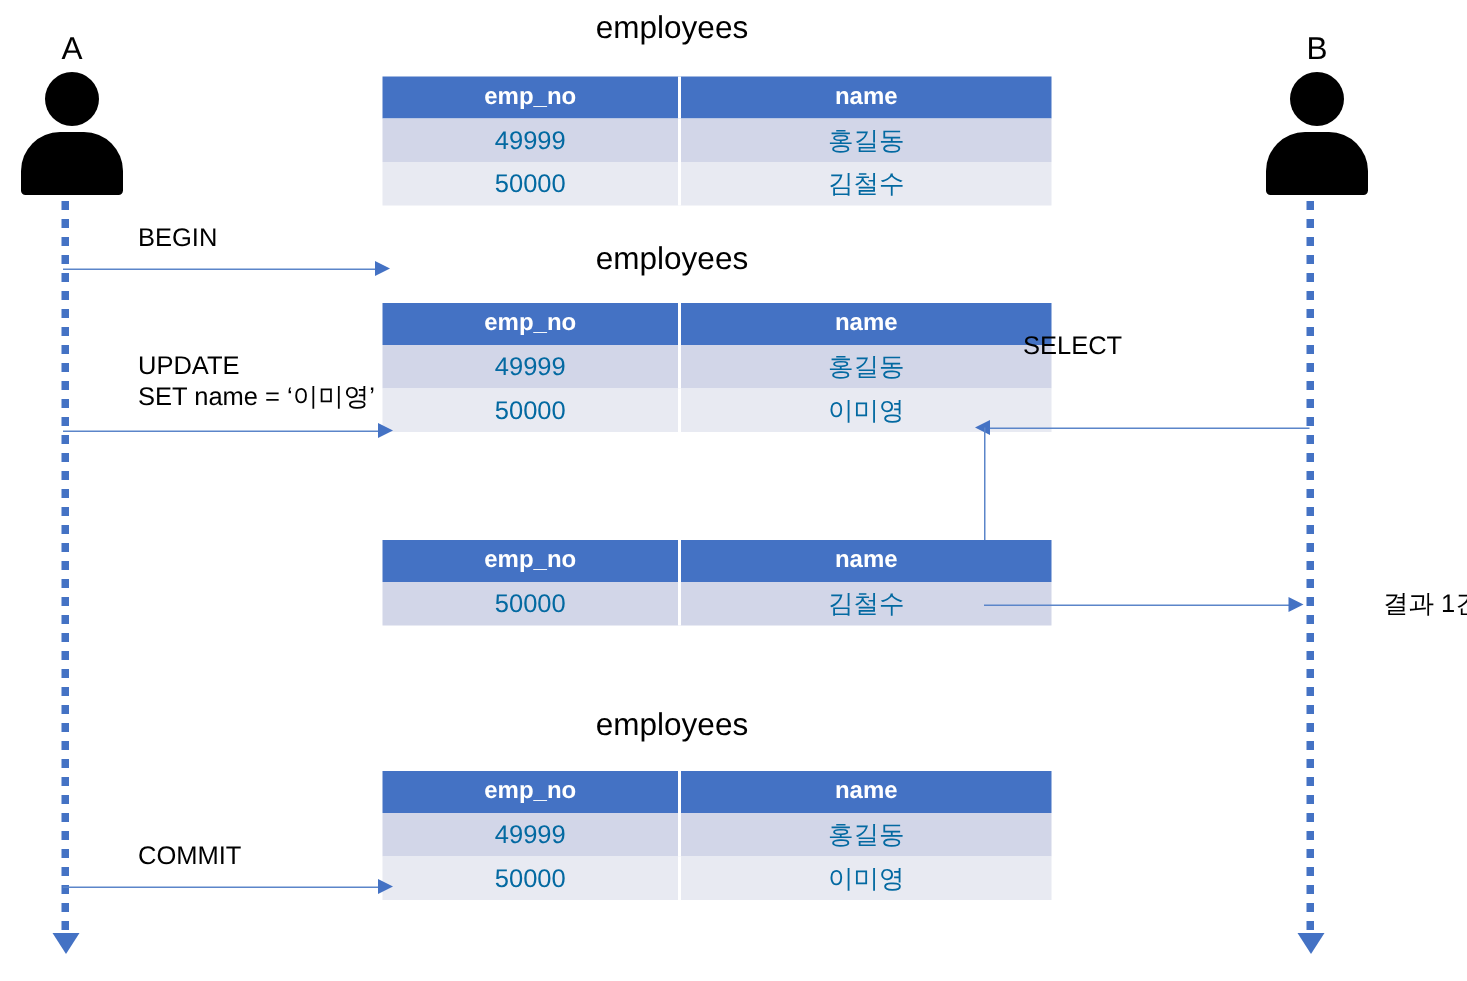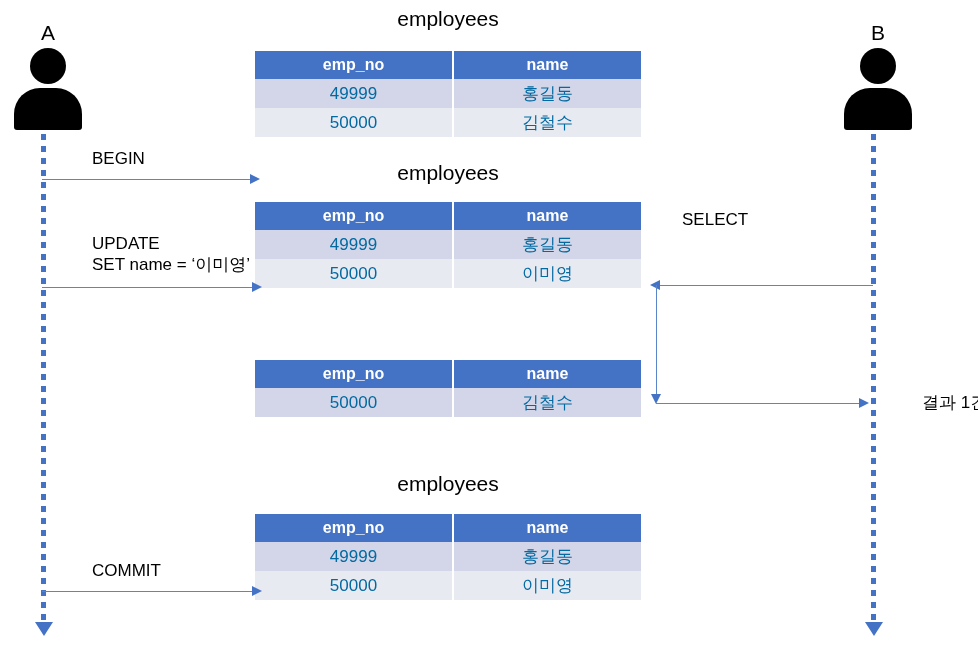--- a/index.html
+++ b/index.html
@@ -120,21 +120,21 @@
   .tbl-title {
     position: absolute;
     font-size: 21px;
     line-height: 1;
     color: #000000;
     text-align: center;
     width: 386px;
   }
   .tbl {
     position: absolute;
-    width: 386px;
+    width: 446px;
     border-collapse: collapse;
     table-layout: fixed;
   }
   .tbl th {
     background: #4472C4;
     color: #ffffff;
     font-size: 16px;
     font-weight: bold;
     height: 28px;
     text-align: center;
@@ -219,21 +219,21 @@
         <td>이미영</td>
       </tr>
     </tbody>
   </table>
 
   <div class="msg-text" style="left:56px; top:233px;">UPDATE</div>
   <div class="msg-text" style="left:56px; top:254px;">SET name = ‘이미영’</div>
   <div class="h-line" style="left:42px; top:287px; width:212px;"></div>
   <div class="arrow-right" style="left:252px; top:281.5px;"></div>
 
-  <div class="msg-text" style="left:646px; top:209px;">SELECT</div>
+  <div class="msg-text" style="left:646px; top:220px;">SELECT</div>
   <div class="h-line" style="left:656px; top:285px; width:217px;"></div>
   <div class="arrow-left" style="left:650px; top:279.5px;"></div>
 
   <div class="v-line" style="left:656px; top:285px; height:110px;"></div>
   <div class="arrow-down" style="left:650.5px; top:394px;"></div>
 
   <table class="tbl" style="left:255px; top:360px;">
     <thead>
       <tr>
         <th class="c-emp sep">emp_no</th>

